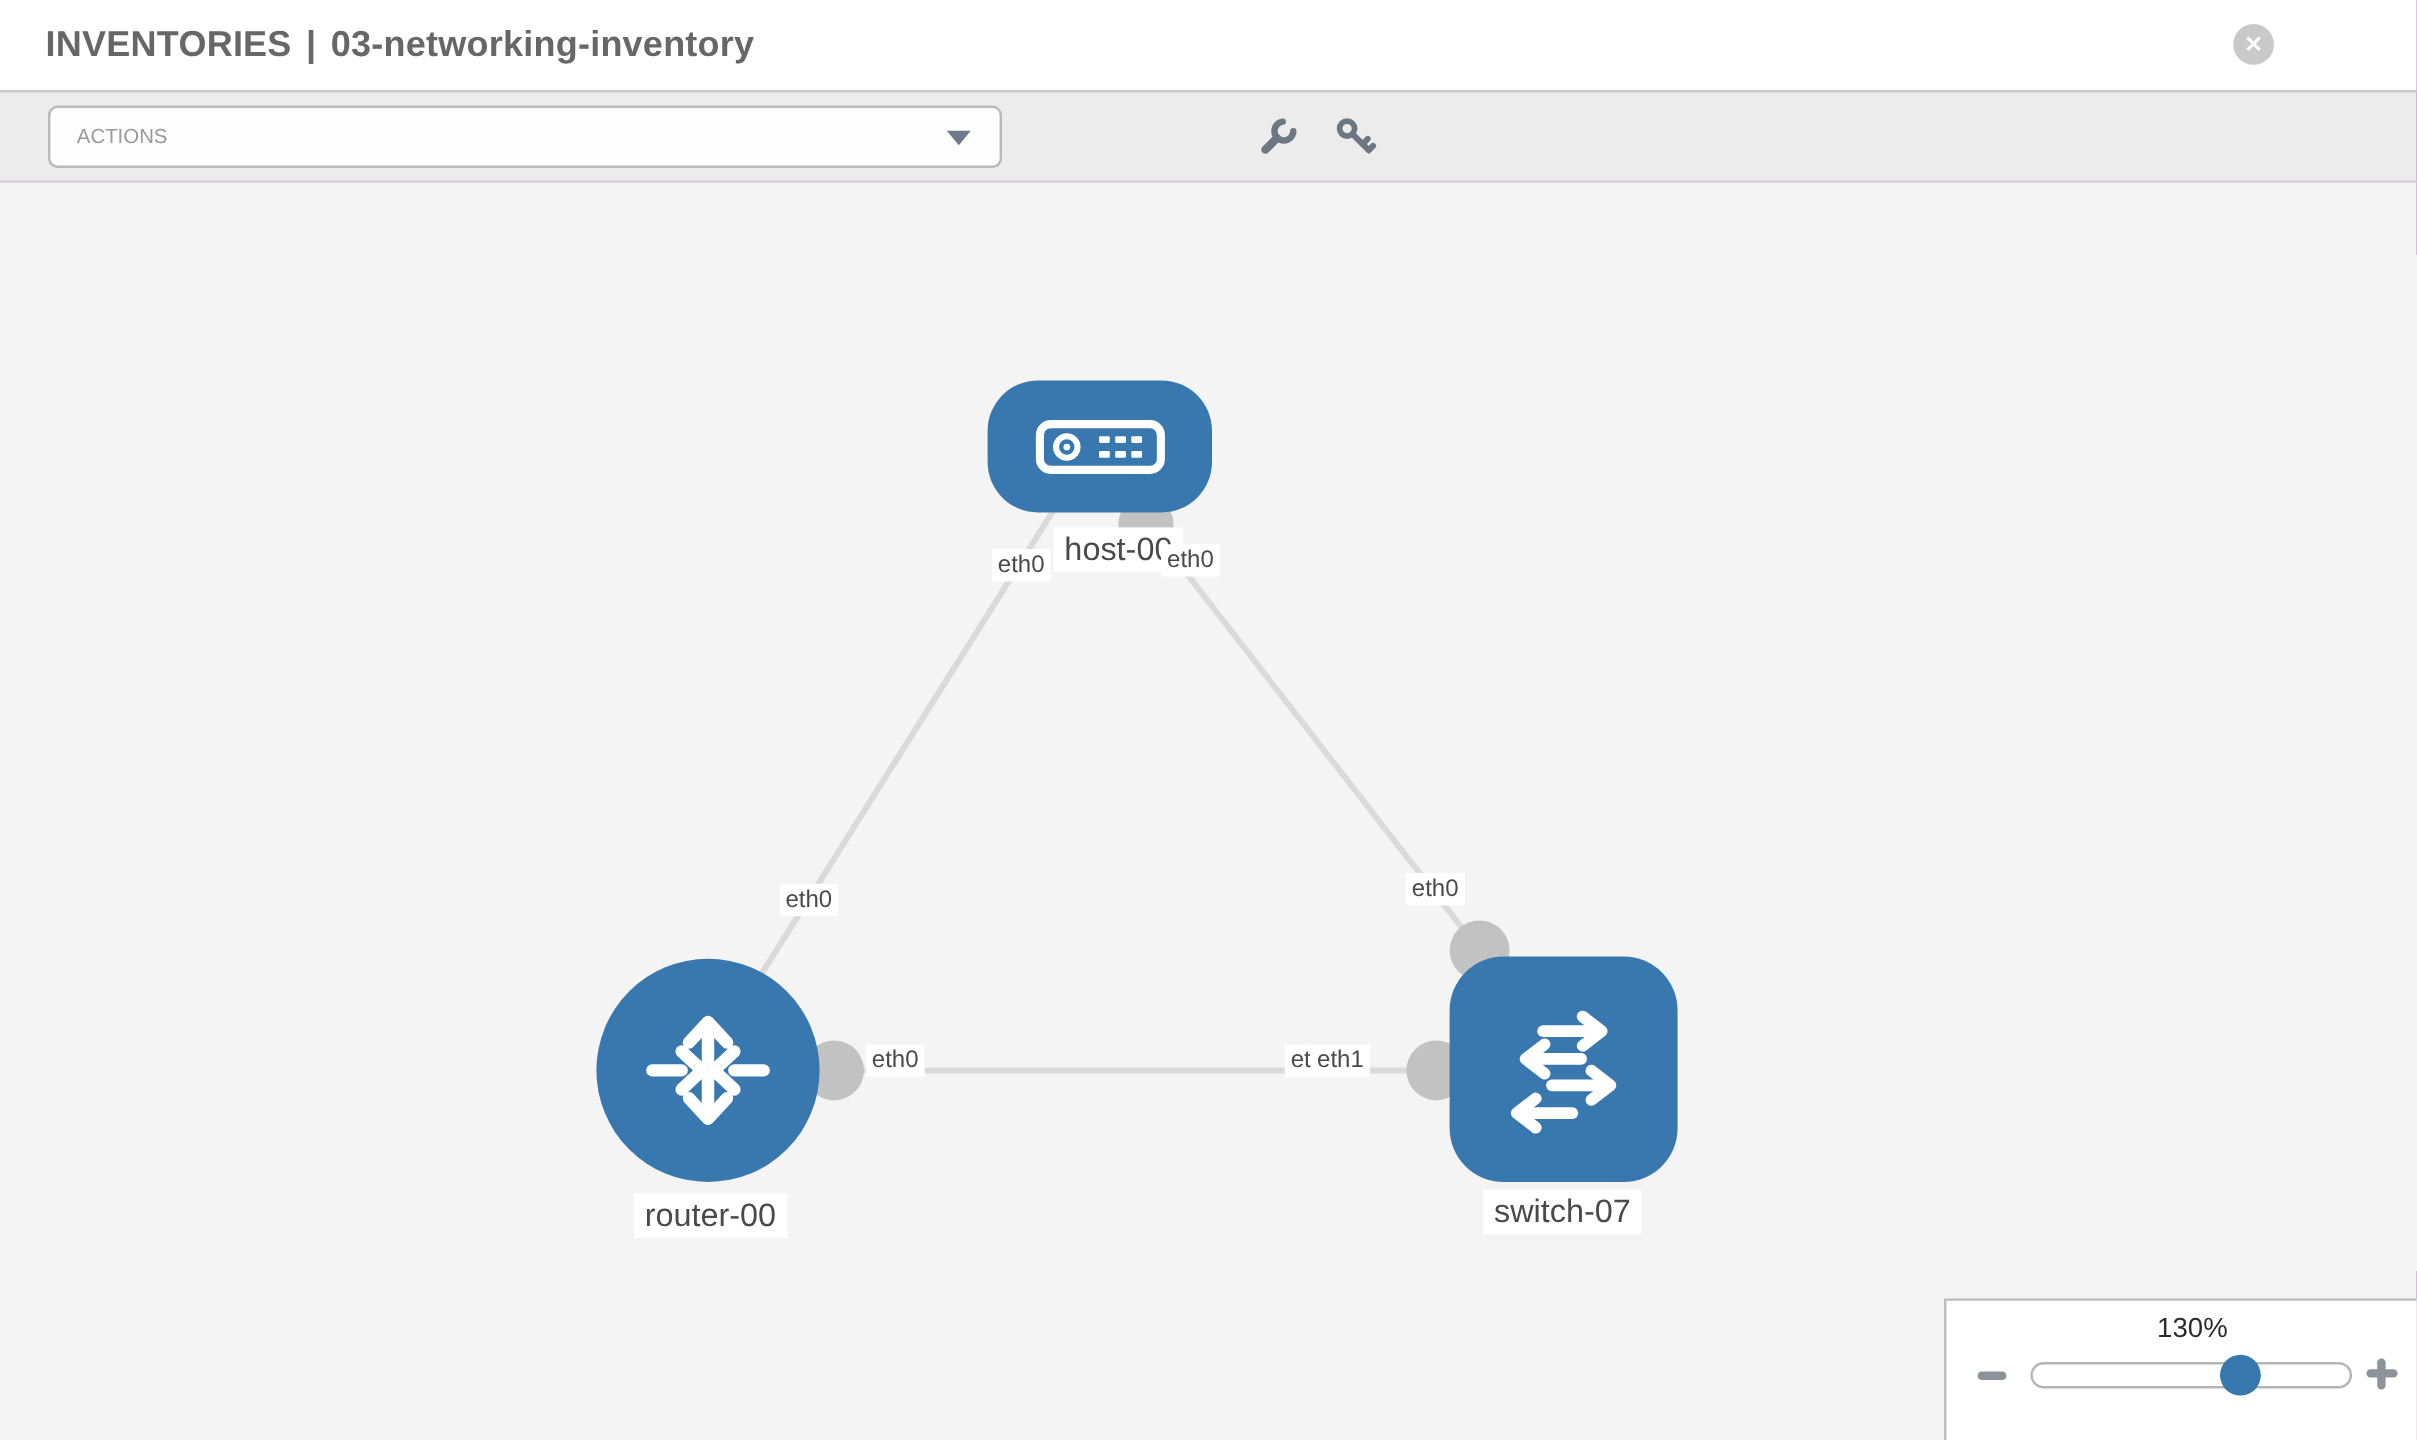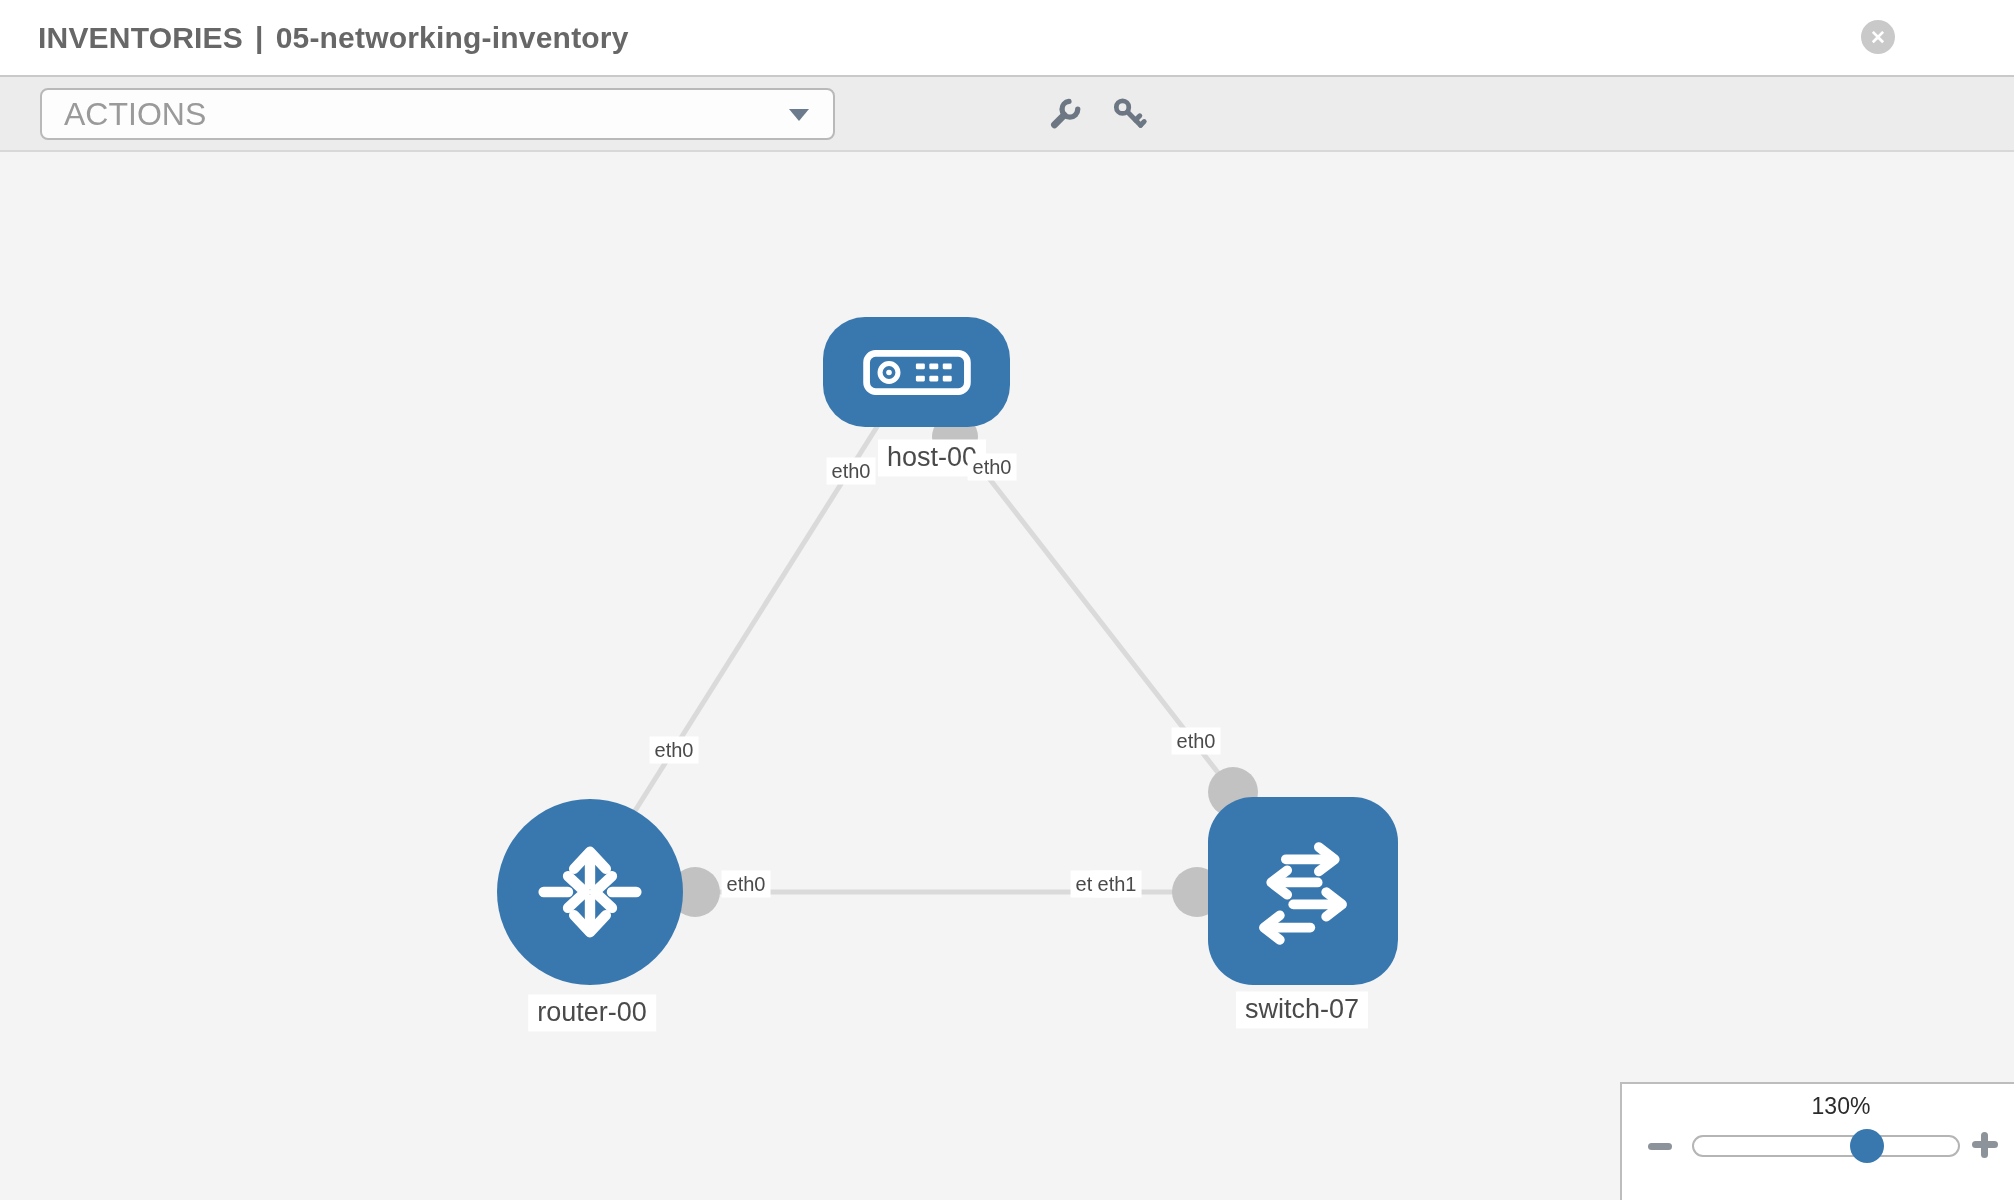--- a/index.html
+++ b/index.html
@@ -30,21 +30,21 @@
 
   
   .toolbar {
     position:absolute; top:75px; left:0; width:2014px; height:77px;
     background:#ececec; border-top:2px solid #c9c9c9; border-bottom:2px solid #d8d8d8;
   }
   .select {
     position:absolute; top:11px; height:52px;
     background:#fdfdfd; border:2px solid #b9b9b9; border-radius:8px;
     display:flex; align-items:center; padding:0 22px;
-    font-size:32px; color:#9a9a9a; cursor:pointer;
+    font-size:17px; color:#9a9a9a; cursor:pointer;
   }
   .select .caret {
     position:absolute; right:24px; top:50%; margin-top:-5px;
     width:0; height:0;
     border-left:10px solid transparent; border-right:10px solid transparent;
     border-top:12px solid #6b7a8c;
   }
   .select-actions { left:40px; width:795px; }
   .select-search  { left:1185px; width:795px; }
   .tool-btn {
@@ -76,21 +76,21 @@
   }
   .lbl.node-label { padding:3px 9px; }
   .lbl.port-label { padding:2px 5px; }
 
   
   .zoom-panel {
     position:absolute; left:1620px; top:930px; width:420px; height:150px;
     background:#fff; border:2px solid #bdbdbd; z-index:5;
   }
   .zoom-value {
-    position:absolute; left:154px; top:9px; width:130px;
+    position:absolute; left:140px; top:9px; width:130px;
     text-align:center; font-size:23px; color:#2b2b2b;
   }
   .zoom-btn { position:absolute; background:none; border:none; padding:0; cursor:pointer; }
   .zoom-minus { left:24px; top:48px; width:28px; height:28px; }
   .zoom-minus::before {
     content:""; position:absolute; left:2px; top:11px;
     width:24px; height:7px; border-radius:3.5px; background:#8d939a;
   }
   .zoom-plus { left:346px; top:44px; width:34px; height:34px; }
   .zoom-plus::before {
@@ -112,21 +112,21 @@
 </style>
 </head>
 <body>
 
 <div class="screen">
 
   <div class="titlebar">
     <div class="page-title">
       <span>INVENTORIES</span>
       <span class="sep">|</span>
-      <span>05-networking-inventory</span>
+      <span>03-networking-inventory</span>
     </div>
     <button class="close-btn">
       <span>✕</span>
     </button>
   </div>
 
   <div class="toolbar">
     <div class="select select-actions">
       <span>ACTIONS</span>
       <span class="caret"></span>

